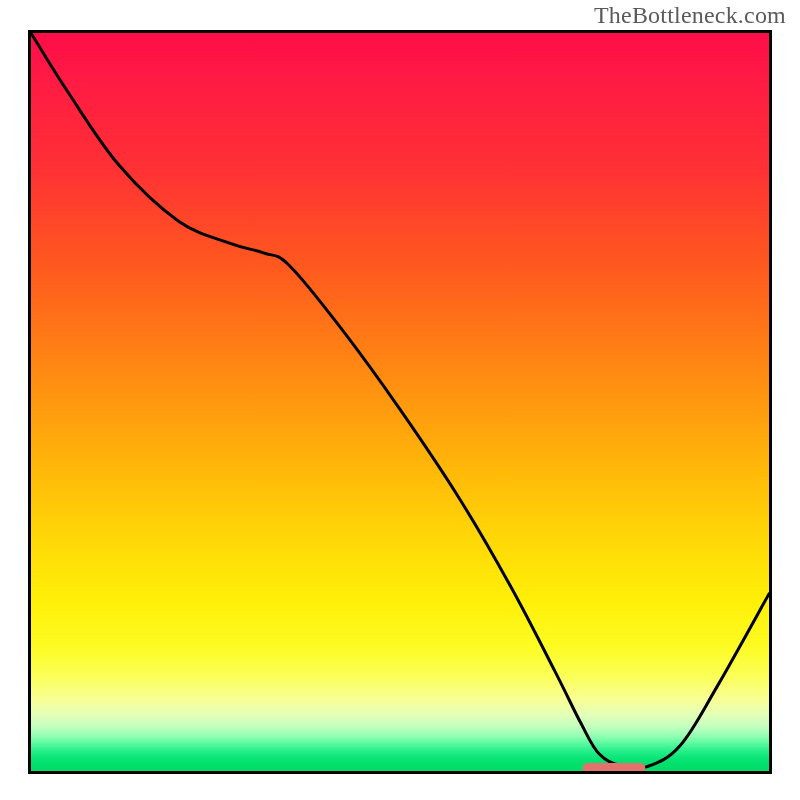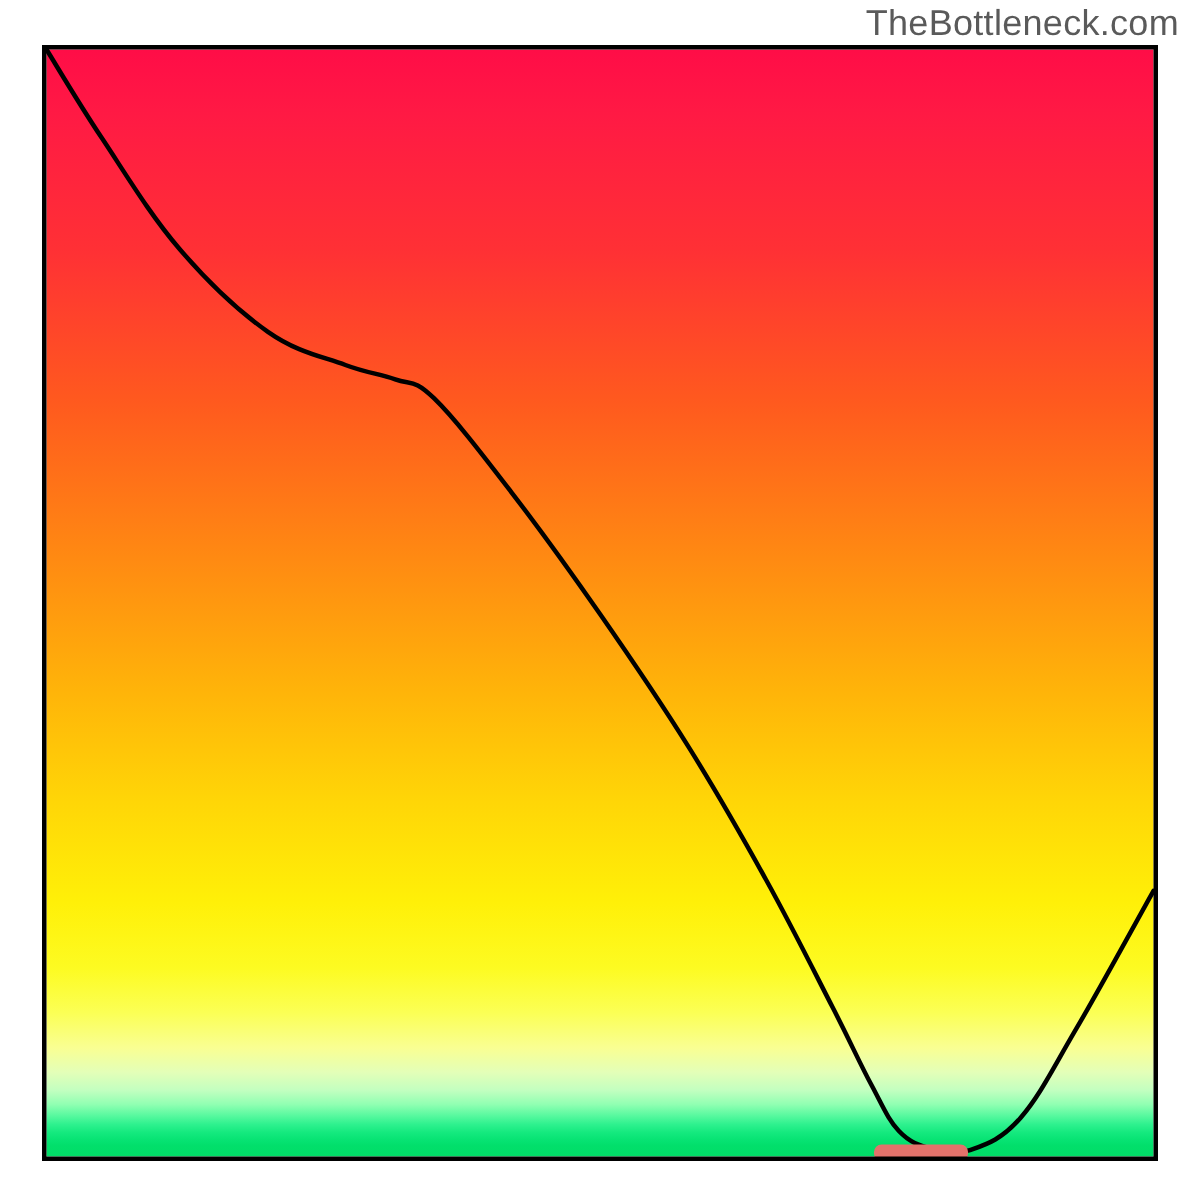--- a/index.html
+++ b/index.html
@@ -8,20 +8,21 @@
     width: 800px;
     height: 800px;
     background: #ffffff;
     font-family: Arial, Helvetica, sans-serif;
     overflow: hidden;
   }
   .wrap {
     position: relative;
     width: 800px;
     height: 764px;
+    font-family: Liberation Serif, serif;
   }
   .watermark {
     position: absolute;
     top: 2px;
     right: 14px;
     font-size: 24px;
     font-weight: 400;
     color: #5a5a5a;
     letter-spacing: 0.2px;
     z-index: 20;

